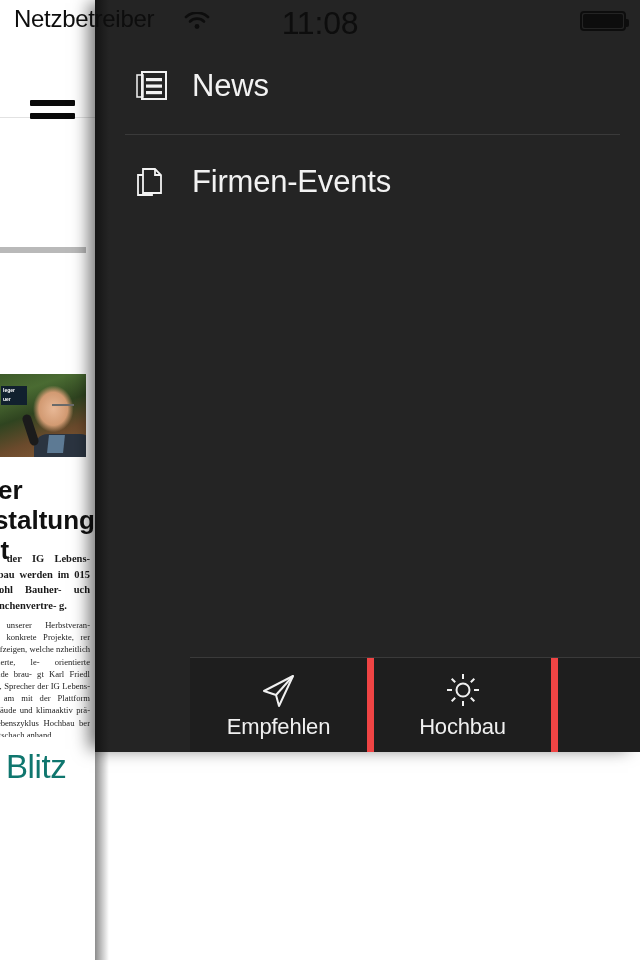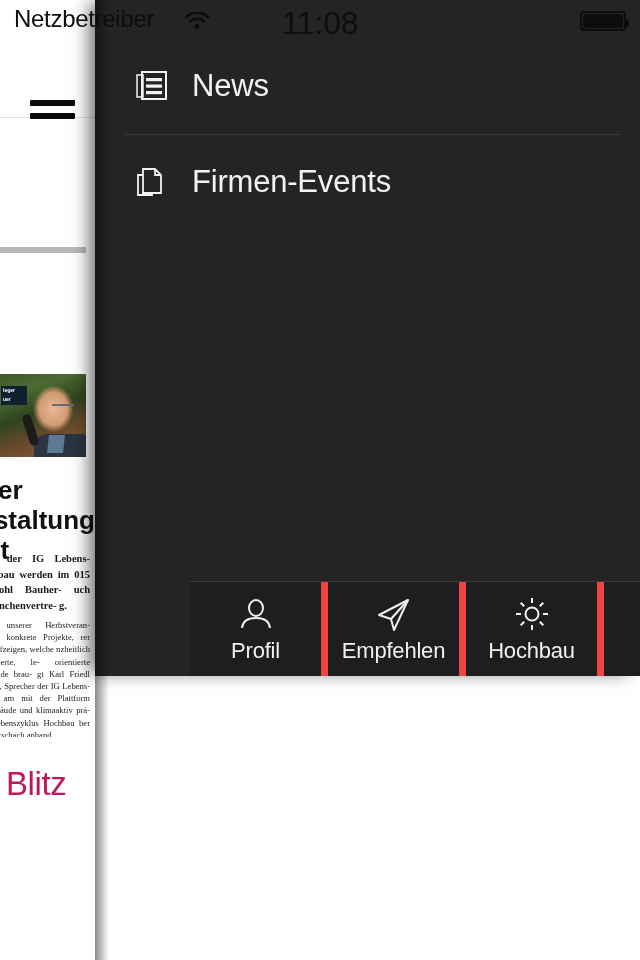--- a/index.html
+++ b/index.html
@@ -89,26 +89,26 @@
   }
   #body-text {
     position:absolute; left:-22px; top:500px; width:112px;
     font-family:"Liberation Serif", serif;
     font-size:8.6px; line-height:12.2px; color:#232323;
     text-align:justify; overflow:hidden; height:118px;
   }
 
   #blitz {
     position:absolute; left:6px; top:629px;
-    font-size:33px; color:#be185d; letter-spacing:-0.4px;margin-top:17px;
+    font-size:33px; color:#0f766e; letter-spacing:-0.4px;
   }
 
   
   #drawer {
-    position:absolute; left:95px; top:0; width:545px; height:676px;
+    position:absolute; left:95px; top:0; width:545px; height:752px;
     background:#242424;
     box-shadow:-9px 0 16px -3px rgba(0,0,0,0.55);
   }
   #drawer-shadow {
     position:absolute; left:95px; top:0; width:14px; height:960px;
     background:linear-gradient(to right, rgba(0,0,0,0.45), rgba(0,0,0,0));
     pointer-events:none;
   }
 
   #menu-list { position:absolute; left:0; top:38px; width:545px; }
@@ -243,29 +243,20 @@
         </svg>
       </span>
       <span class="menu-label">Firmen-Events</span>
     </div>
 
 
   </div>
 
   <div id="tab-bar">
 
-    <div class="tab">
-      <span class="tab-icon">
-        <svg width="38" height="38" viewBox="0 0 38 38">
-          <ellipse cx="19" cy="12" rx="7" ry="8" fill="none" stroke="#f0f0f0" stroke-width="2"></ellipse>
-          <path d="M5 32 q1 -10 14 -10 q13 0 14 10" fill="none" stroke="#f0f0f0" stroke-width="2"></path>
-        </svg>
-      </span>
-      <span class="tab-label">Profil</span>
-    </div>
 
     <div class="tab">
       <span class="tab-icon">
         <svg width="40" height="38" viewBox="0 0 40 38">
           <path d="M34 4 L5 19 L17 23 L20 34 Z" fill="none" stroke="#f0f0f0" stroke-width="2" stroke-linejoin="round"></path>
           <path d="M34 4 L17 23" fill="none" stroke="#f0f0f0" stroke-width="2"></path>
         </svg>
       </span>
       <span class="tab-label">Empfehlen</span>
     </div>

